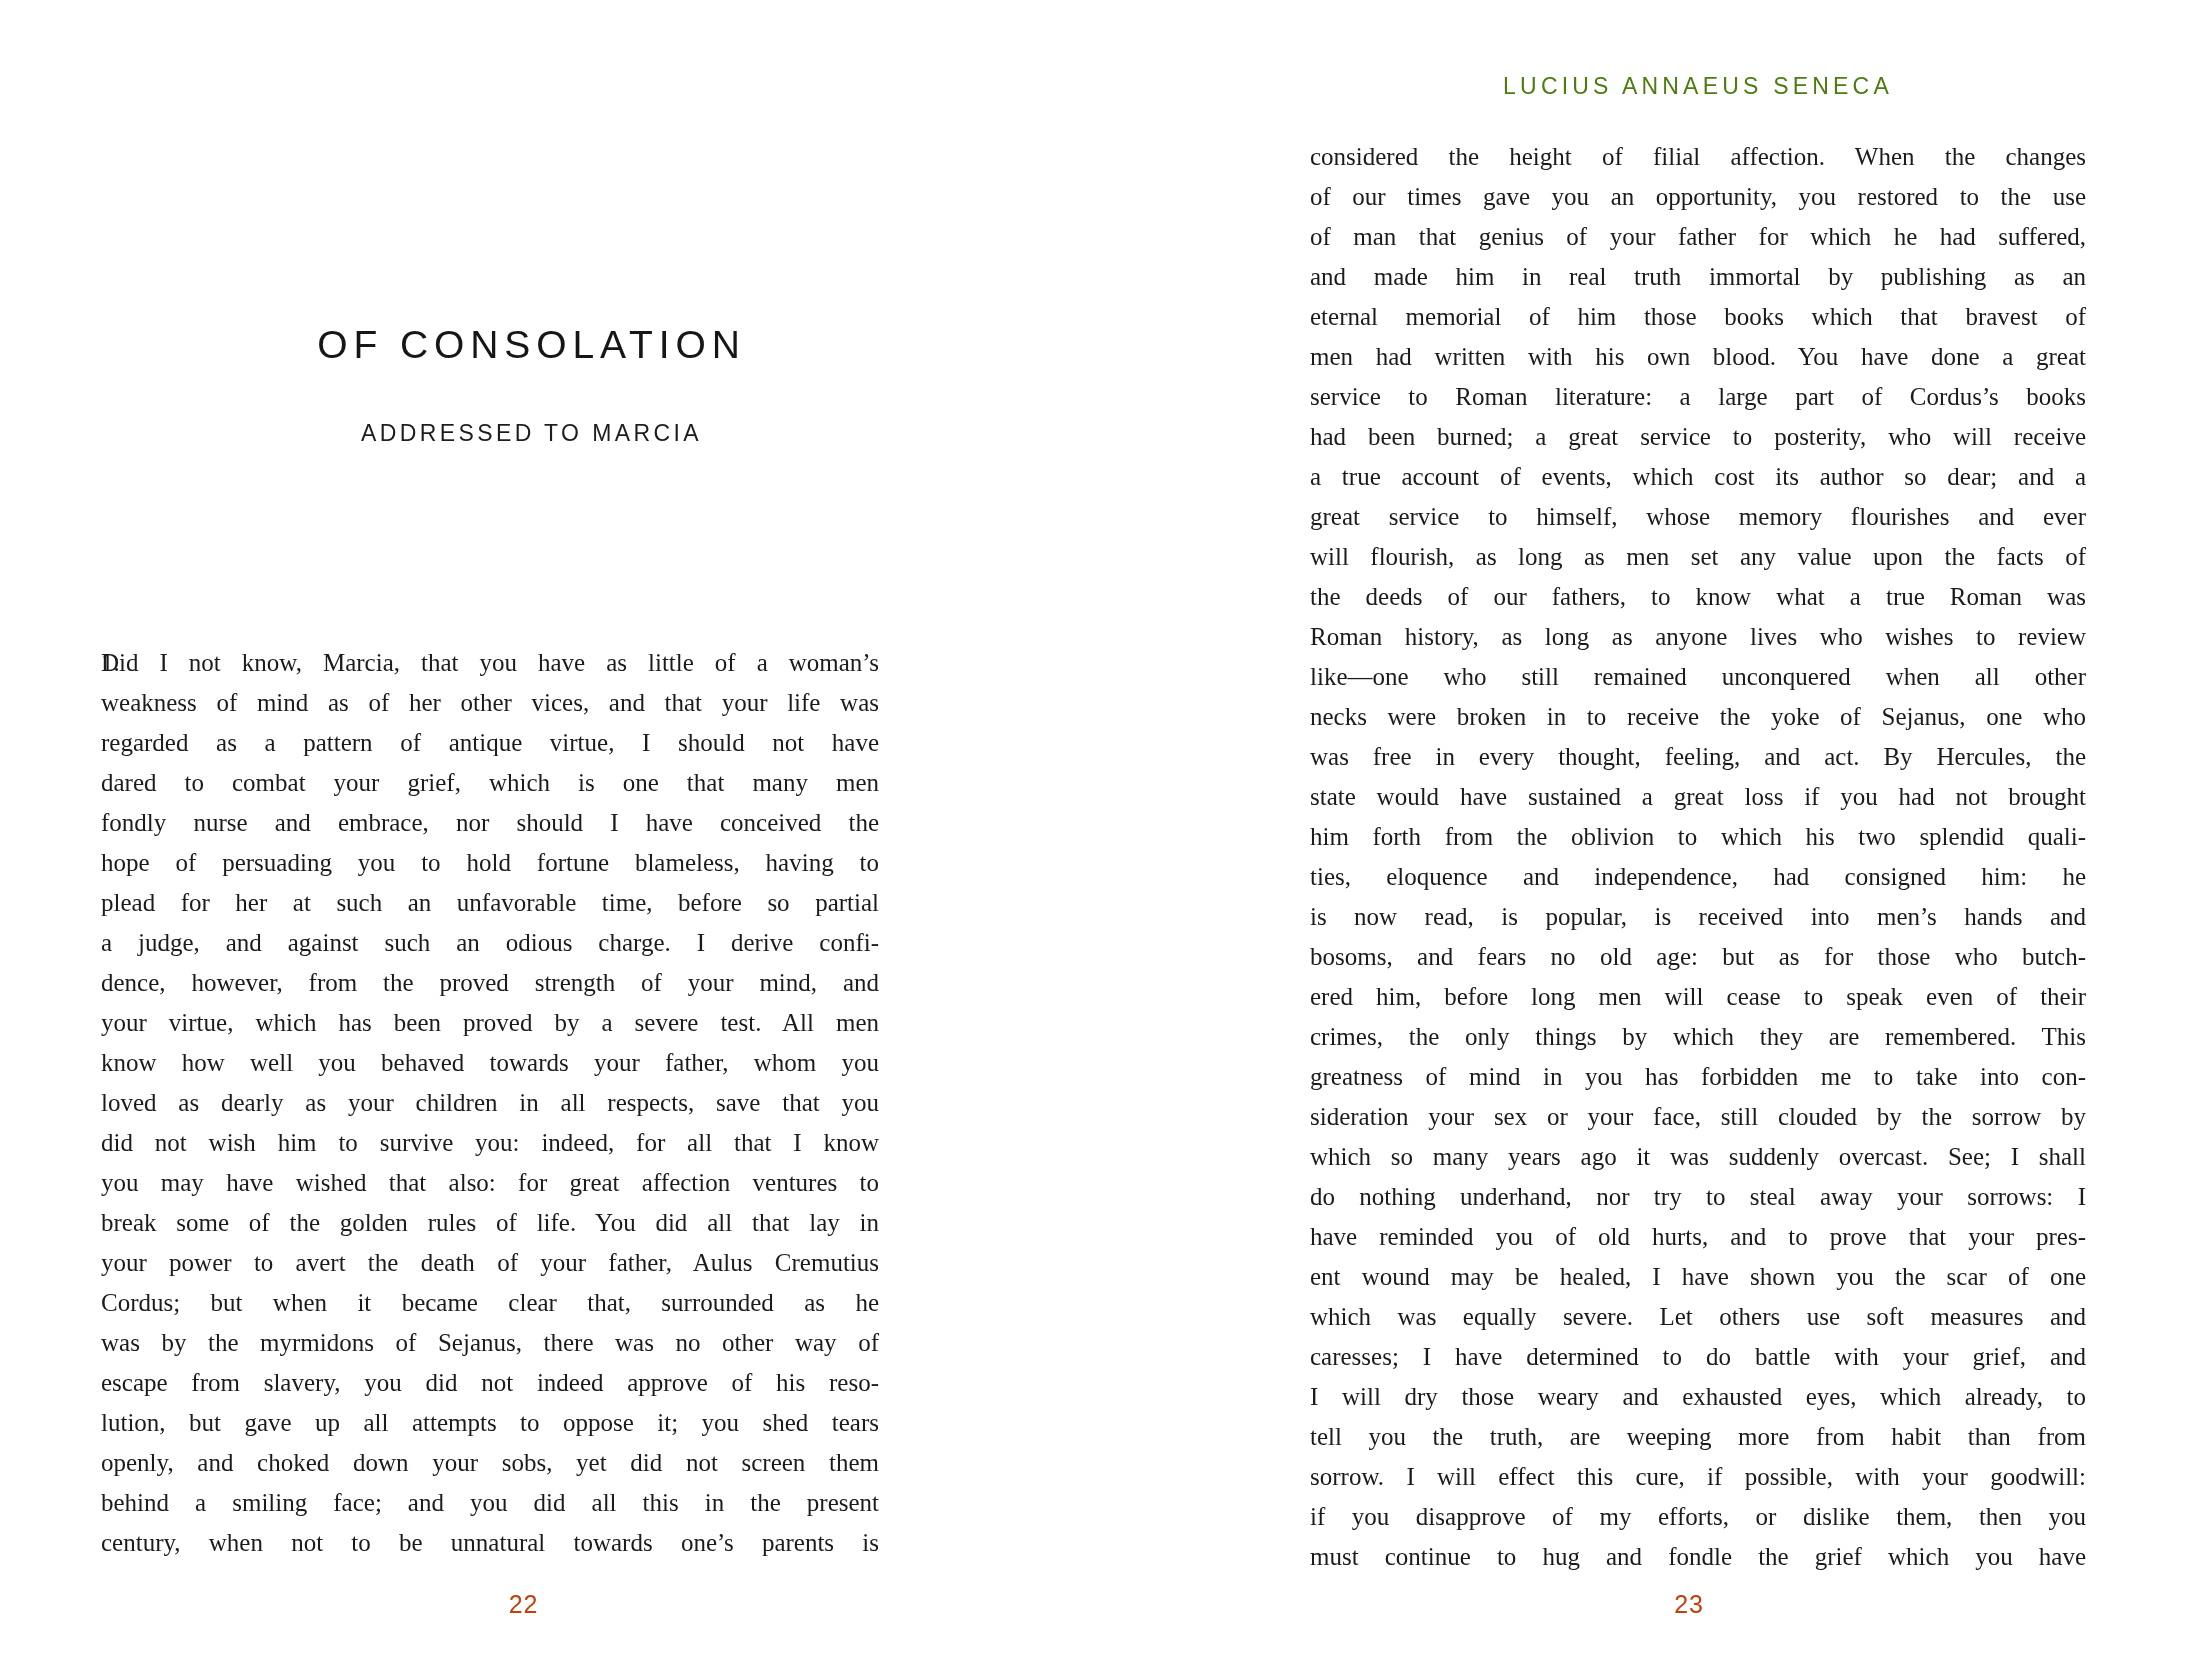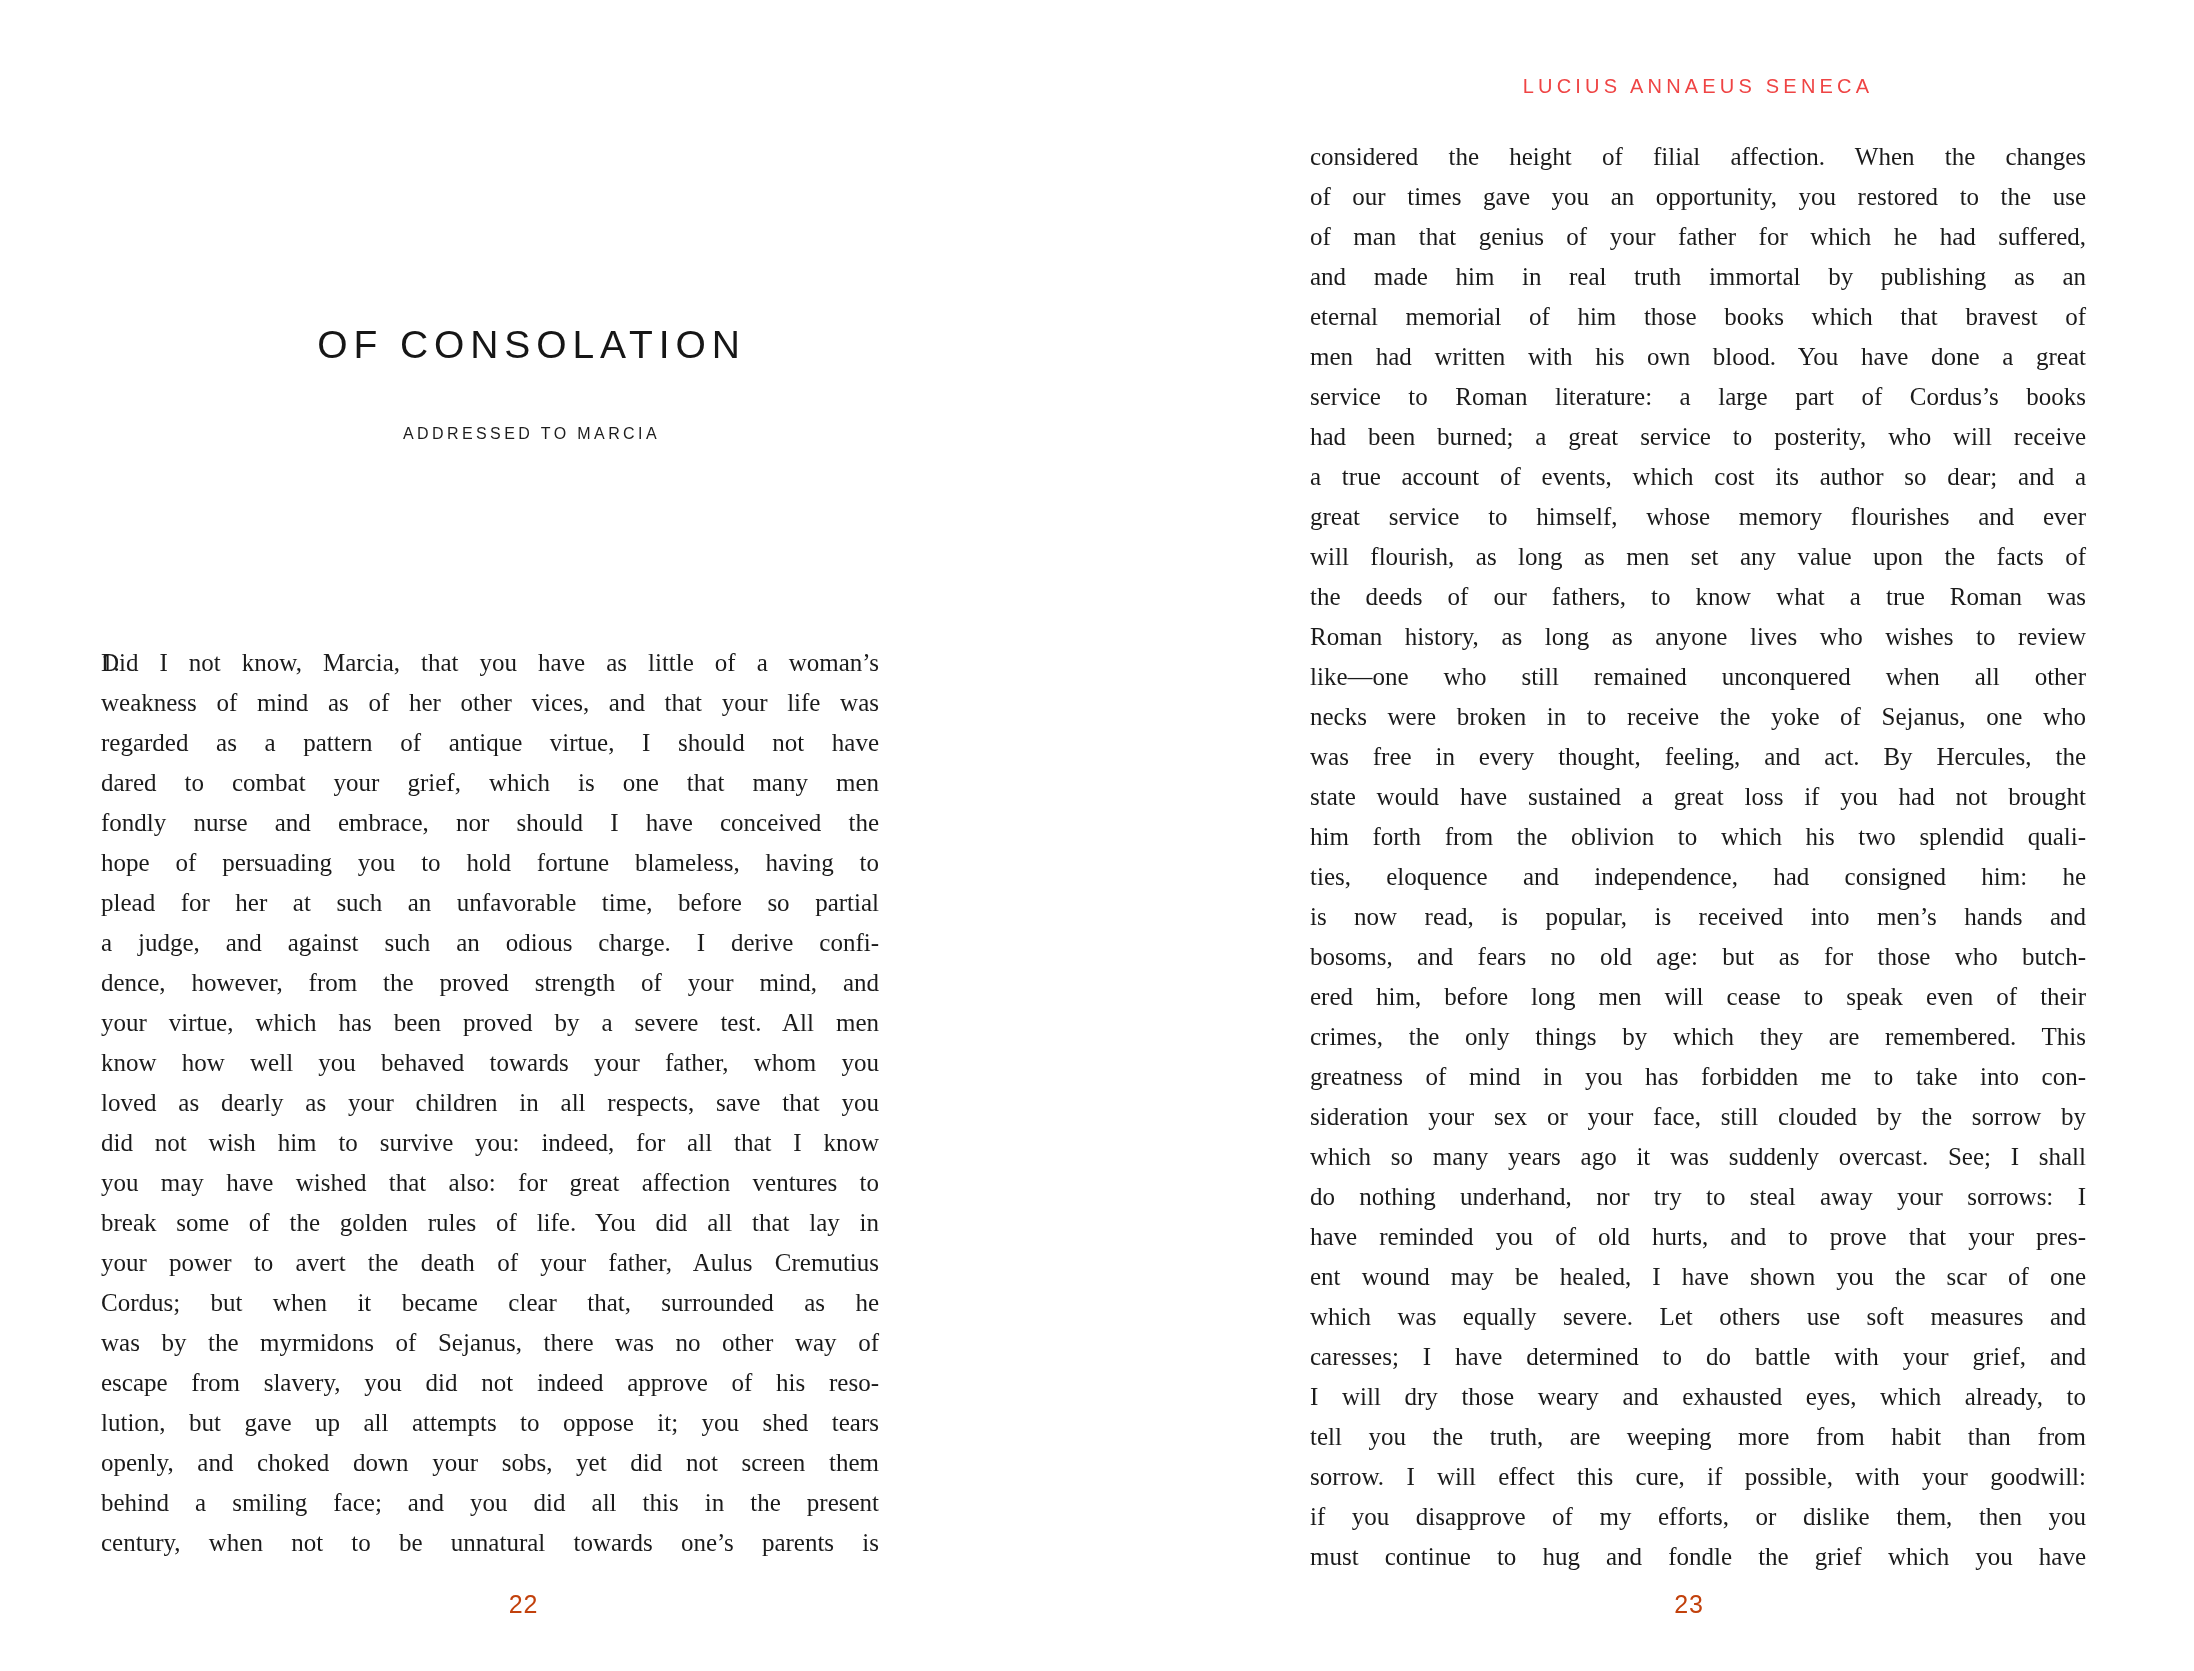--- a/index.html
+++ b/index.html
@@ -39,21 +39,21 @@
     white-space: nowrap;
   }
   .chapter-subtitle {
     position: absolute;
     left: 135px;
     top: 422px;
     width: 793px;
     margin: 0;
     font-family: "Liberation Sans", sans-serif;
     font-weight: 400;
-    font-size: 16px;
+    font-size: 23px;
     line-height: 23px;
     letter-spacing: 3.4px;
     text-align: center;
     color: #1d1d1d;
     white-space: nowrap;
   }
 
   .paragraph {
     position: absolute;
     left: 101px;
@@ -72,25 +72,25 @@
   }
 
   .running-header {
     position: absolute;
     left: 213px;
     top: 76px;
     width: 776px;
     margin: 0;
     font-family: "Liberation Sans", sans-serif;
     font-weight: 400;
-    font-size: 20px;
+    font-size: 23px;
     line-height: 20px;
     letter-spacing: 4.2px;
     text-align: center;
-    color: #ef4444;
+    color: #4d7c0f;
     white-space: nowrap;
   }
   .page-right .lines {
     position: absolute;
     left: 213px;
     top: 137px;
     width: 776px;
   }
 
   .book-line {

